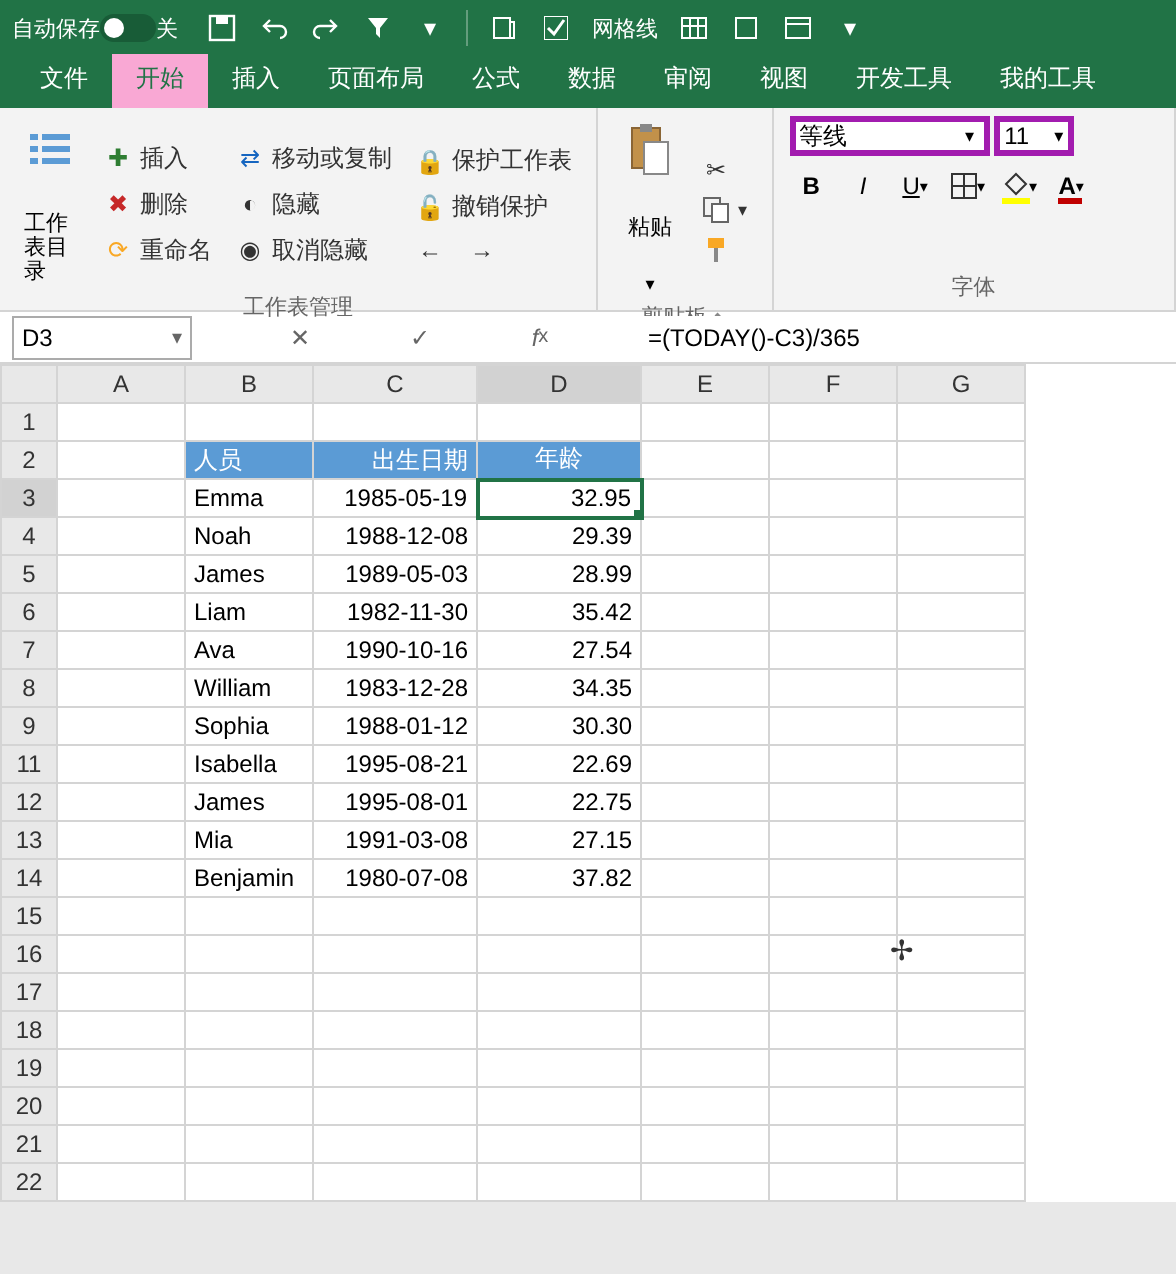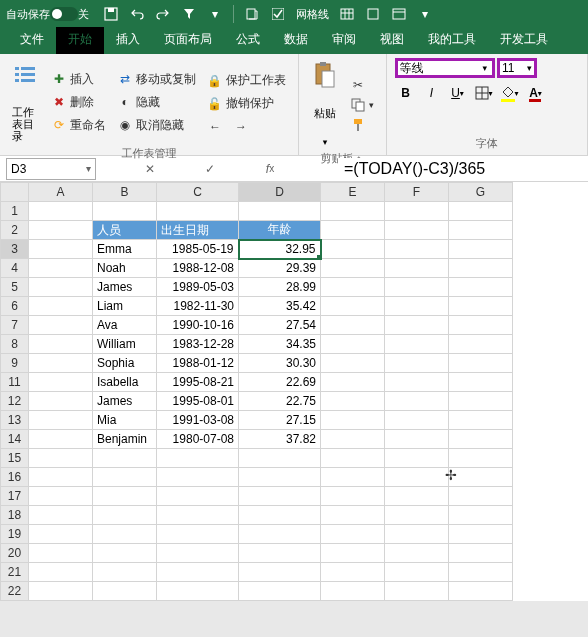--- a/index.html
+++ b/index.html
@@ -10,21 +10,21 @@
 .titlebar .autosave { display: flex; align-items: center; gap: 0; font-size: 11px; }
 .titlebar .toggle { width: 28px; height: 14px; background: #185c37; border-radius: 7px; position: relative; }
 .titlebar .toggle::after { content: ""; position: absolute; width: 10px; height: 10px; background: #fff; border-radius: 50%; top: 2px; left: 2px; }
 .titlebar .qat { display: flex; gap: 10px; margin-left: 8px; align-items: center; }
 .titlebar .qat-icon { width: 16px; height: 16px; display: flex; align-items: center; justify-content: center; cursor: pointer; color: #fff; }
 .titlebar .sep { width: 1px; height: 18px; background: rgba(255,255,255,0.3); }
 
 
 .tabs { background: #217346; height: 26px; display: flex; align-items: flex-end; padding-left: 8px; }
 .tab { padding: 4px 12px 6px; color: #fff; font-size: 12px; cursor: pointer; }
-.tab.active { background: #000000; color: #217346; }
+.tab.active { background: #f9a8d4; color: #217346; }
 
 
 .ribbon { background: #f3f3f3; border-bottom: 1px solid #d4d4d4; height: 102px; display: flex; }
 .ribbon-group { border-right: 1px solid #d4d4d4; padding: 4px 8px 2px; display: flex; flex-direction: column; justify-content: space-between; }
 .ribbon-group-label { text-align: center; font-size: 11px; color: #666; padding-bottom: 2px; }
 .ribbon-btn { display: flex; align-items: center; gap: 4px; padding: 2px 4px; cursor: pointer; font-size: 12px; color: #333; white-space: nowrap; }
 .ribbon-icon { width: 14px; height: 14px; display: inline-flex; align-items: center; justify-content: center; }
 .big-btn { display: flex; flex-direction: column; align-items: center; gap: 16px; padding: 4px; cursor: pointer; font-size: 11px; }
 .big-icon { width: 28px; height: 28px; display: flex; align-items: center; justify-content: center; }
 .col { display: flex; flex-direction: column; gap: 2px; }
@@ -34,21 +34,21 @@
 .font-select { height: 20px; border: 3px solid #a21caf; background: #fff; font-size: 12px; padding: 0 2px; }
 .font-name { width: 100px; }
 .font-size { width: 40px; }
 .font-btn { width: 22px; height: 22px; display: flex; align-items: center; justify-content: center; cursor: pointer; border: 1px solid transparent; }
 
 
 .formula-bar { background: #fff; height: 26px; display: flex; align-items: center; border-bottom: 1px solid #d4d4d4; gap: 36px; }
 .name-box { width: 90px; height: 22px; border: 1px solid #ababab; margin: 0 6px; padding: 0 4px; display: flex; align-items: center; justify-content: space-between; background: #fff; }
 .name-box span:last-child { color: #666; font-size: 10px; }
 .fb-btn { width: 24px; height: 22px; display: flex; align-items: center; justify-content: center; cursor: pointer; color: #666; }
-.formula-input { flex: 1; height: 22px; border: none; padding: 0 6px; font-size: 16px; outline: none; margin-left: 20px; }
+.formula-input { flex: 1; height: 22px; border: none; padding: 0 6px; font-size: 12px; outline: none; }
 
 
 .grid-wrap { background: #fff; position: relative; }
 table.grid { border-collapse: collapse; table-layout: fixed; }
 .grid th, .grid td { border: 1px solid #d4d4d4; height: 19px; font-size: 12px; padding: 0 4px; overflow: hidden; white-space: nowrap; }
 .grid .colhdr { background: #e8e8e8; text-align: center; color: #333; font-weight: normal; }
 .grid .rowhdr { background: #e8e8e8; text-align: center; color: #333; font-weight: normal; width: 28px; }
 .grid .corner { background: #e8e8e8; }
 .grid .colA { width: 64px; }
 .grid .colB { width: 64px; }
@@ -136,22 +136,22 @@
 
 <div class="tabs">
   <div class="tab">文件</div>
   <div class="tab active">开始</div>
   <div class="tab">插入</div>
   <div class="tab">页面布局</div>
   <div class="tab">公式</div>
   <div class="tab">数据</div>
   <div class="tab">审阅</div>
   <div class="tab">视图</div>
+  <div class="tab">开发工具</div>
   <div class="tab">我的工具</div>
-  <div class="tab">开发工具</div>
 </div>
 
 <div class="ribbon">
 
   <div class="ribbon-group">
     <div class="row">
       <div class="big-btn">
         <div class="big-icon">
             <svg width="26" height="26" viewBox="0 0 26 26">
               <rect x="2" y="4" width="4" height="3" fill="#5b9bd5"></rect>
@@ -333,21 +333,21 @@
           <td></td>
           <td></td>
           <td></td>
           <td></td>
           <td></td>
         </tr>
   <tr class="hdr-row">
           <th class="rowhdr" style="background:#e8e8e8;color:#333">2</th>
           <td style="background:#fff"></td>
           <td>人员</td>
-          <td class="num" style="text-align:left">出生日期</td>
+          <td class="num" style="text-align:right">出生日期</td>
           <td class="num" style="text-align:center">年龄</td>
           <td style="background:#fff"></td>
           <td style="background:#fff"></td>
           <td style="background:#fff"></td>
         </tr>
   <tr>
           <th class="rowhdr sel">3</th>
           <td></td>
           <td>Emma</td>
           <td class="num">1985-05-19</td>

